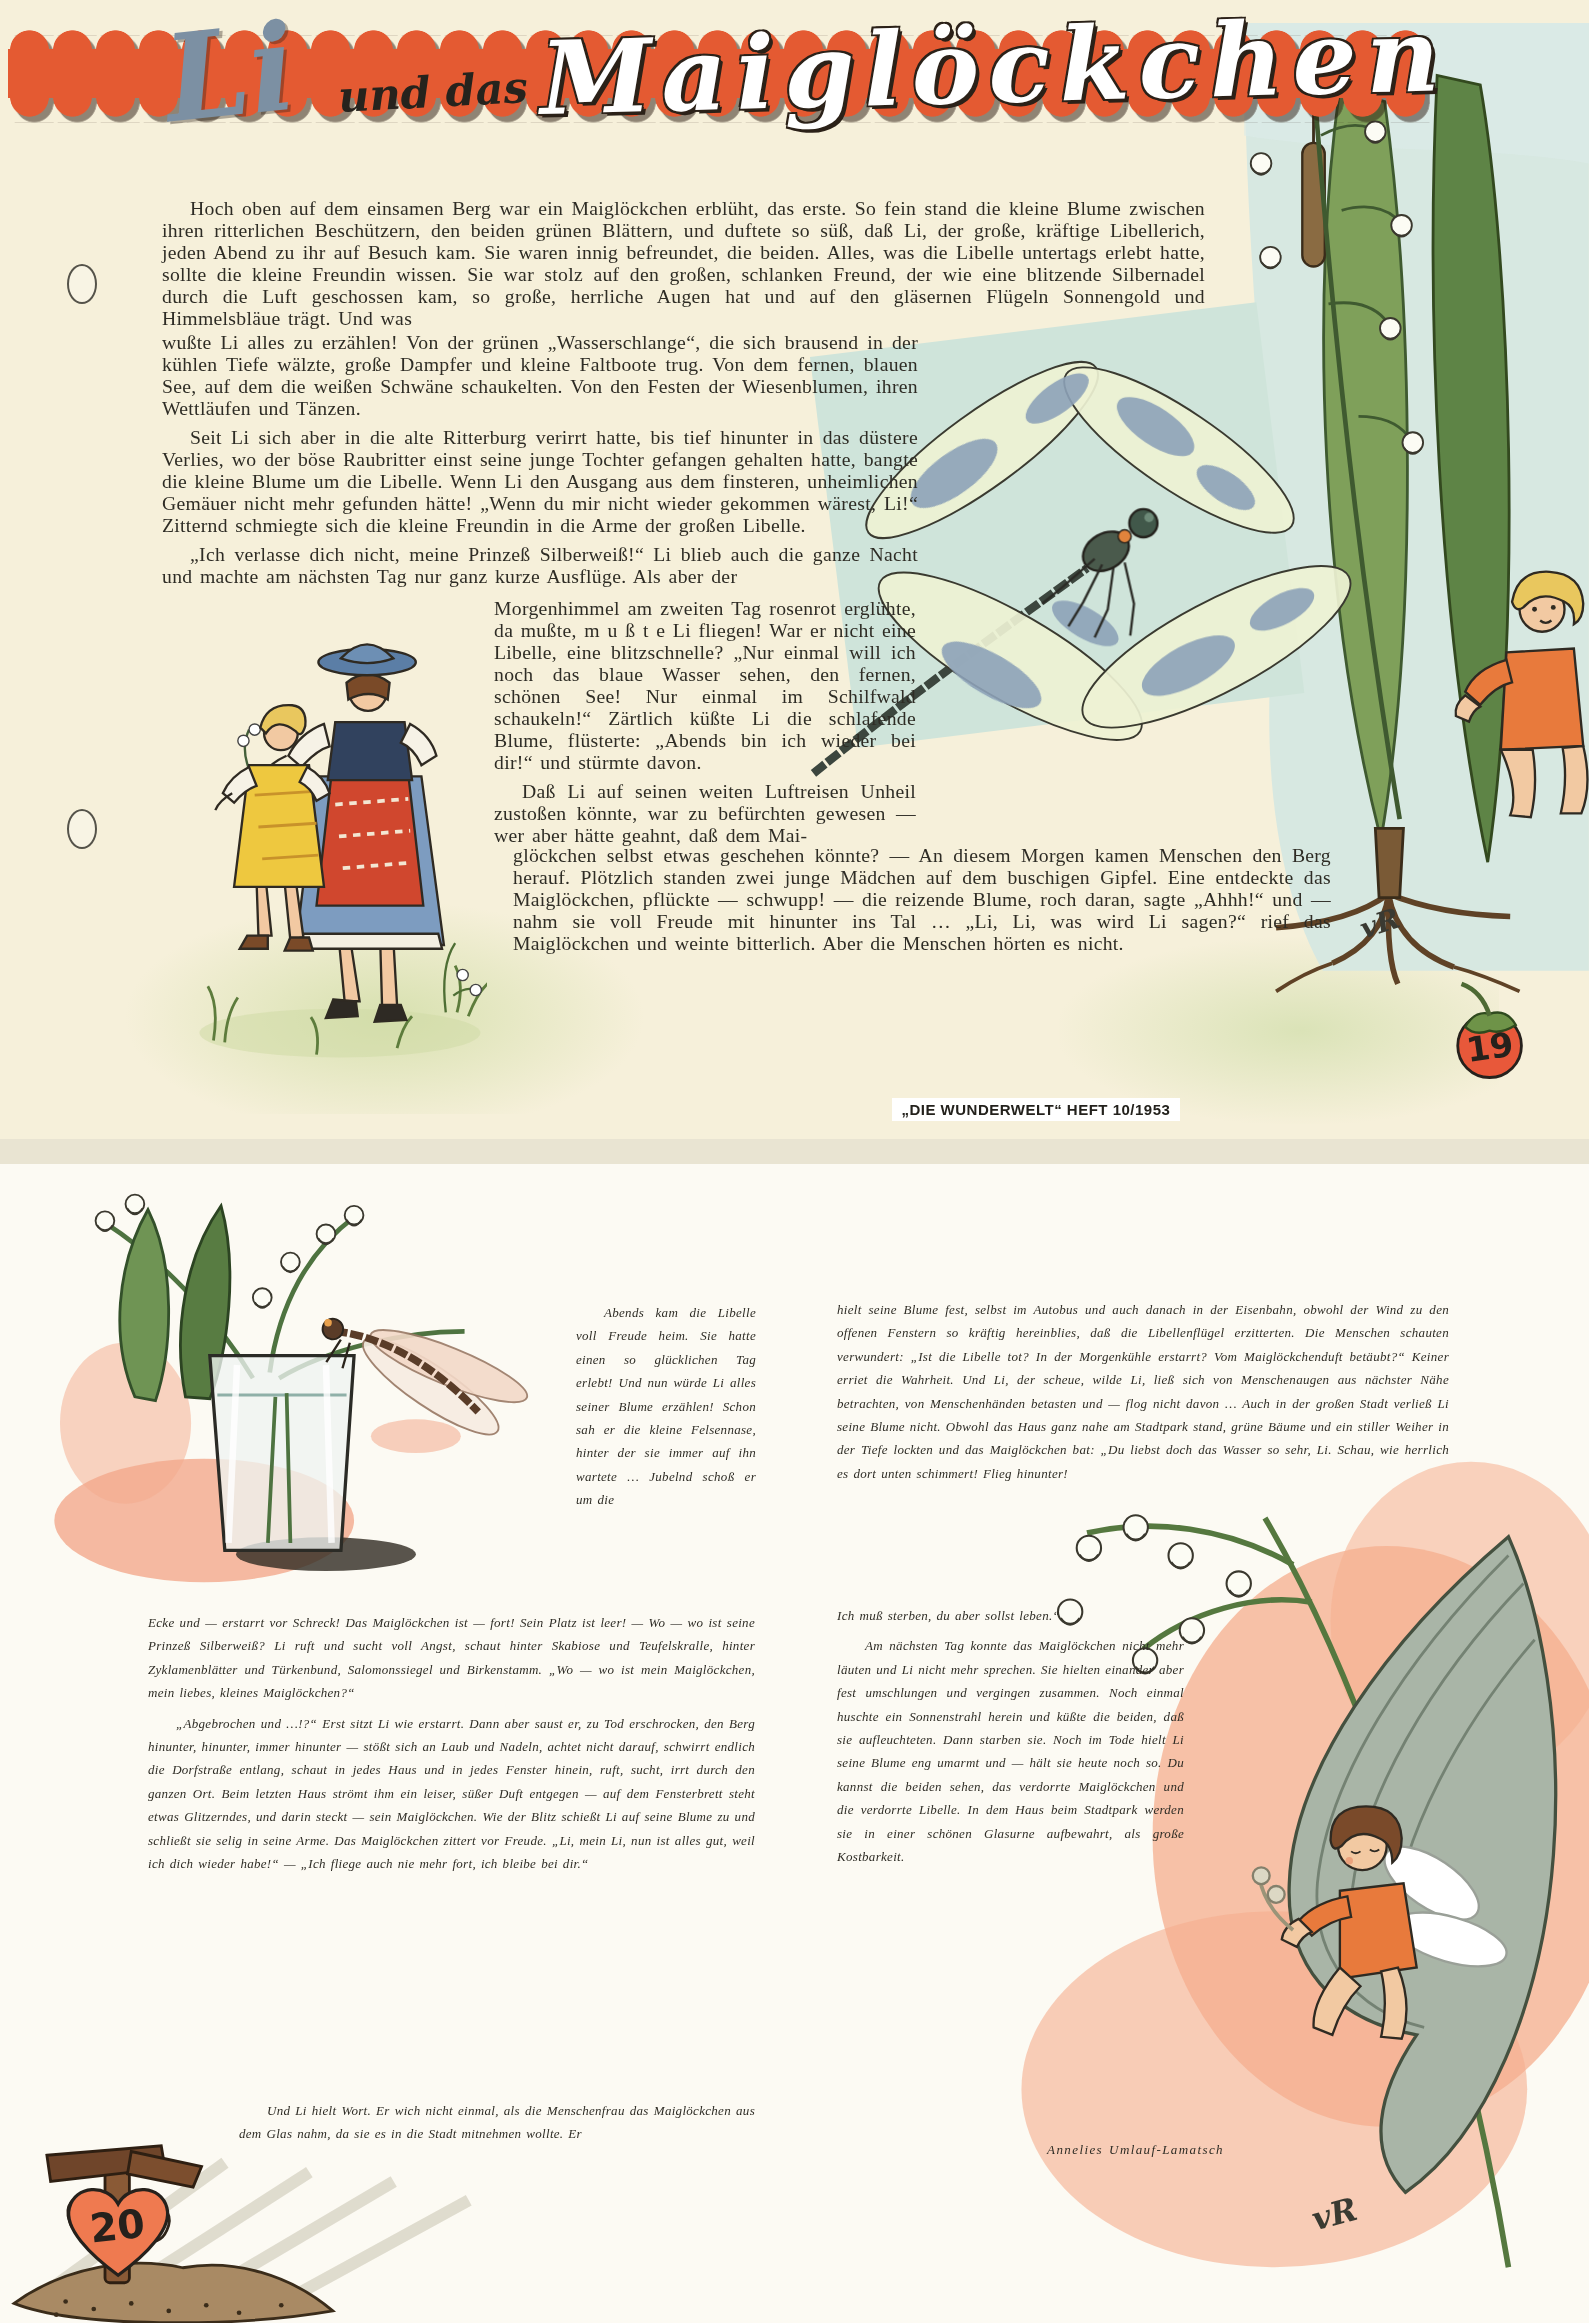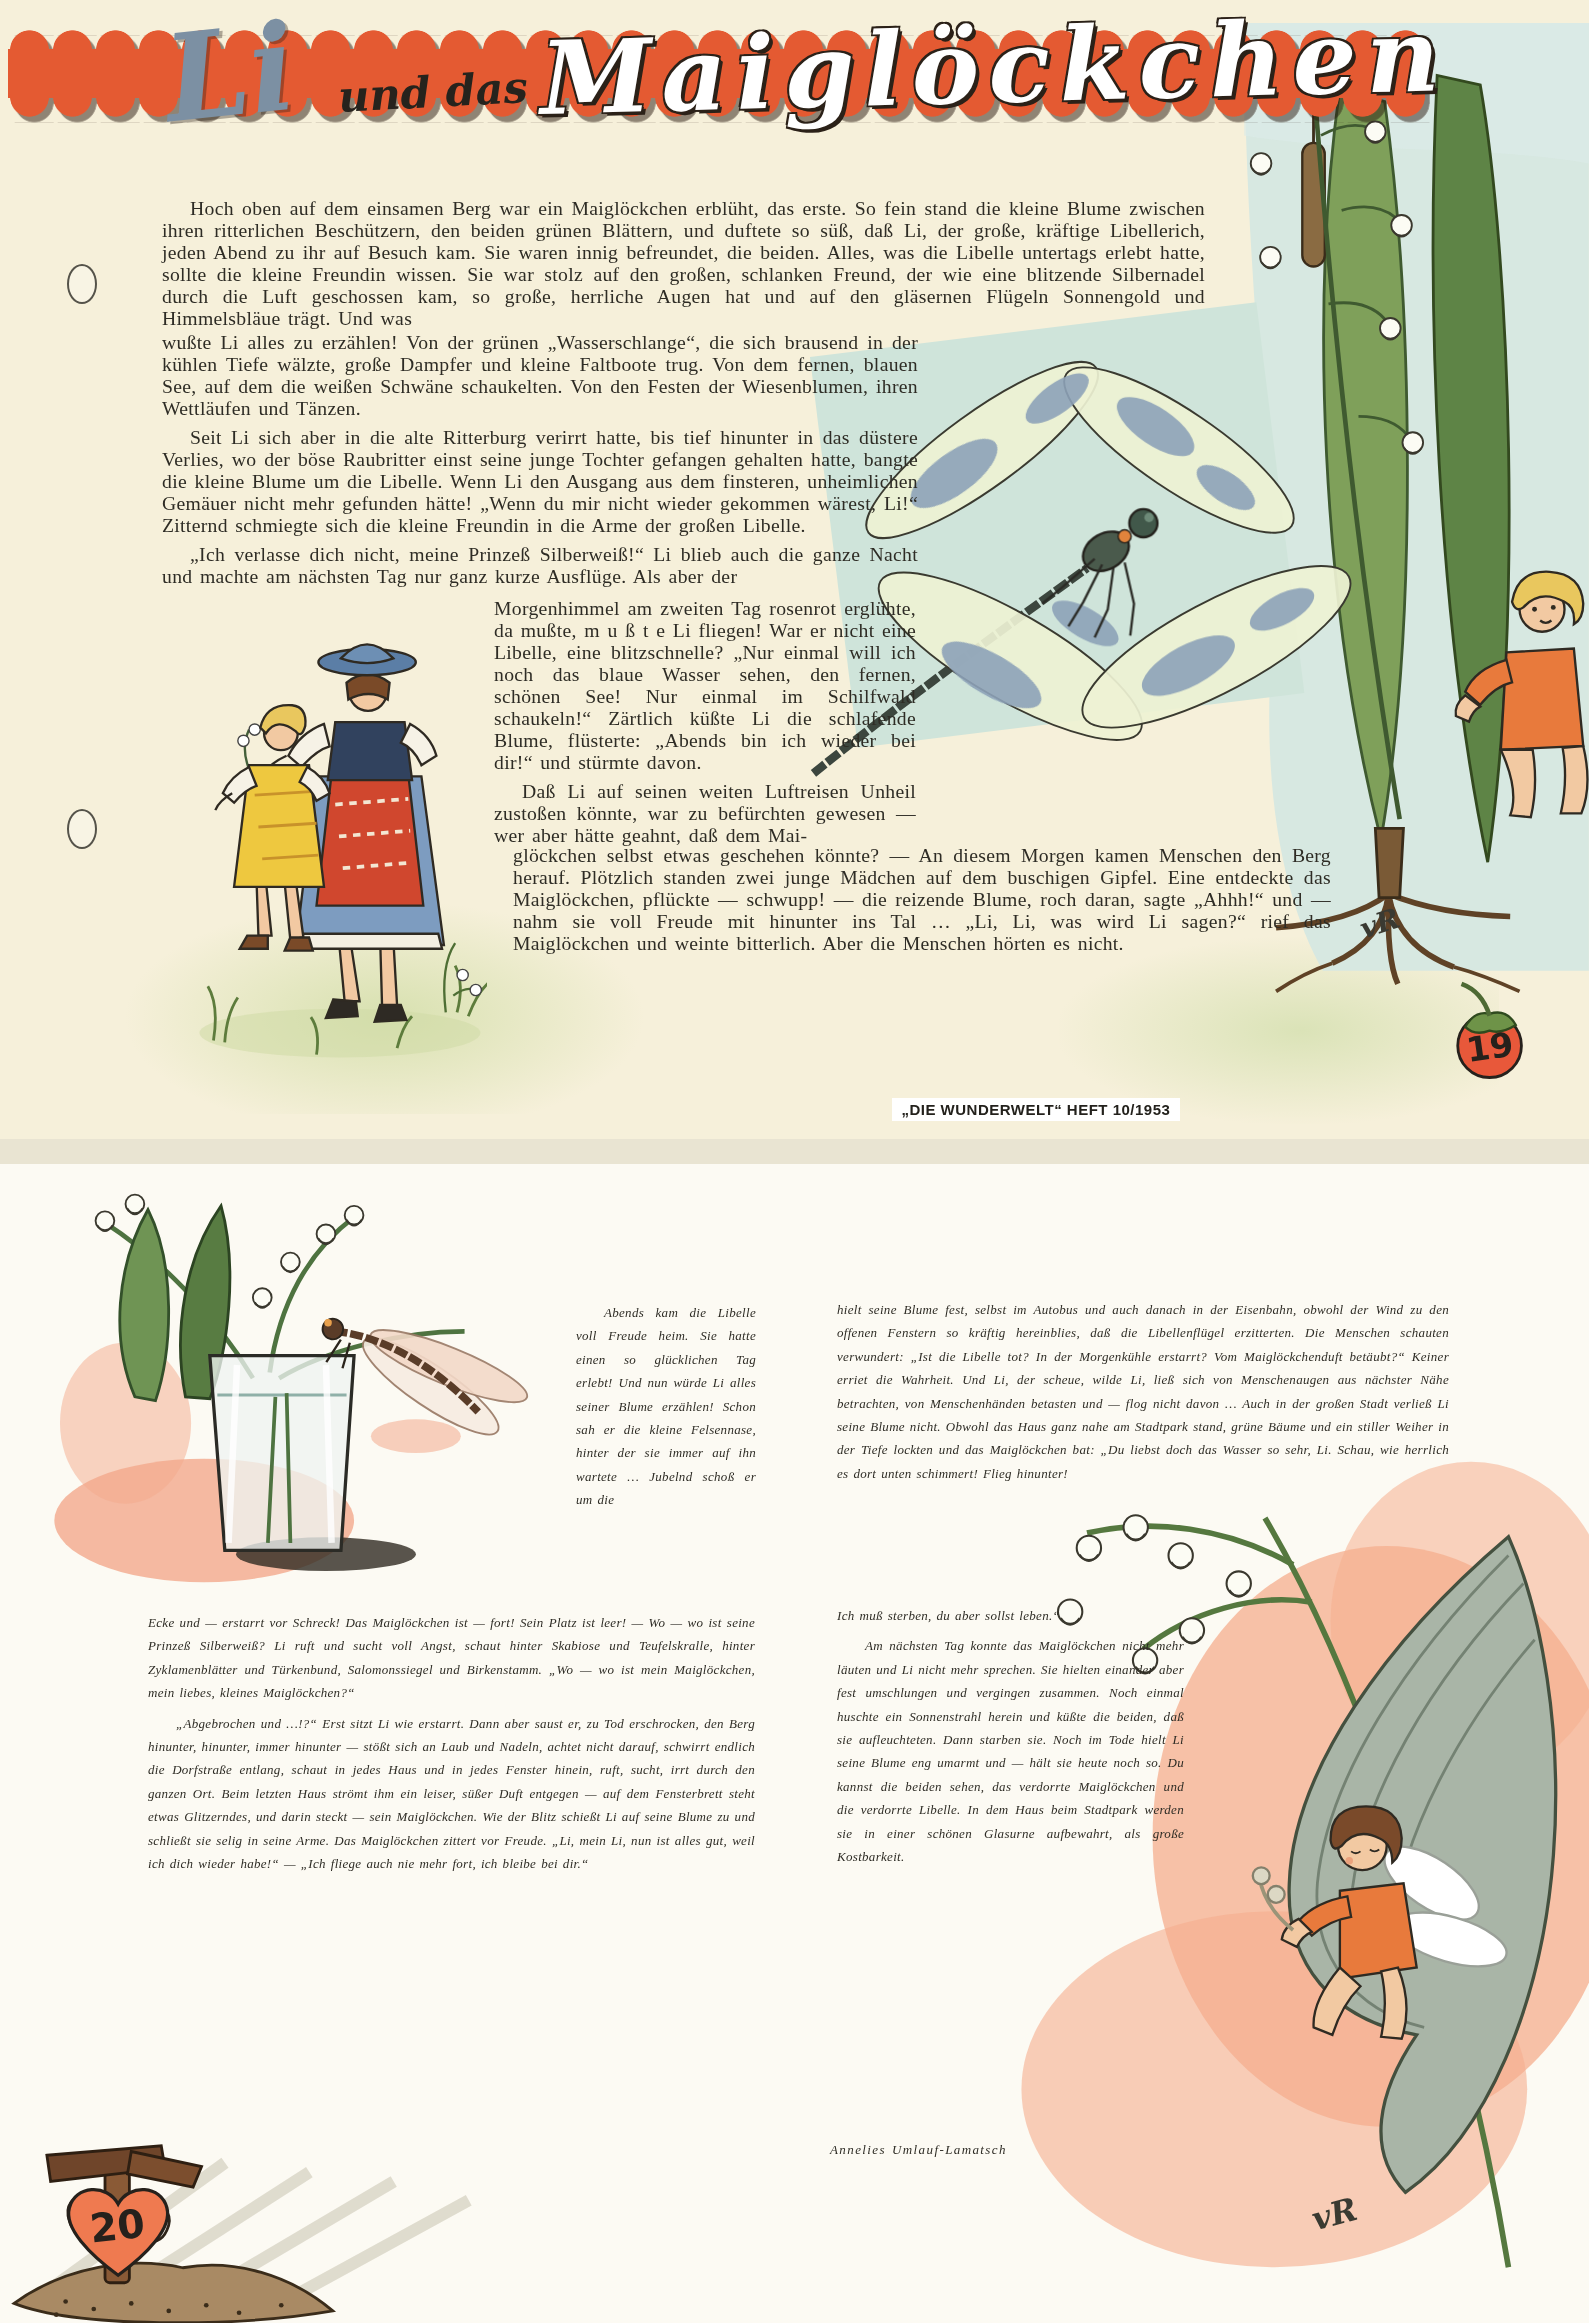--- a/index.html
+++ b/index.html
@@ -30,21 +30,21 @@
   #title-unddas{left:330px;top:39px;font-size:43px;color:#26231d;transform:rotate(-3deg);}
   #title-maigl{left:532px;top:-20.6px;font-size:101px;letter-spacing:9.4px;color:#ffffff;transform:rotate(-1.5deg);
     text-shadow:3.7px 3.7px 0 #2b2118,-1.9px -1.9px 0 #2b2118,1.9px -1.9px 0 #2b2118,-1.9px 1.9px 0 #2b2118,1.9px 1.9px 0 #2b2118;}
   .punch{position:absolute;width:26px;height:36px;border-radius:50%;
     background:#f8f4e4;border:2.8px solid #55534a;}
   .footer-badge{position:absolute;background:#ffffff;padding:2.8px 9.4px;white-space:nowrap;
     font-family:"Liberation Sans","DejaVu Sans",sans-serif;font-weight:700;color:#23211c;}
   #footer1{left:892px;top:1098px;font-size:15px;letter-spacing:0.5px;text-align:center;}
   .monogram{position:absolute;font-family:"DejaVu Serif",serif;font-style:italic;font-weight:bold;
     color:#3a3a32;}
-  #author{font-family:"Liberation Serif",serif;text-align:left;letter-spacing:1.4px;}
+  #author{font-family:"Liberation Serif",serif;text-align:right;letter-spacing:1.4px;}
 </style>
 </head>
 <body>
 
 <div id="canvas">
 
   <div class="page" id="page1">
 
     <div class="wash" style="left:122px;top:899px;width:525px;height:215px;
          background:radial-gradient(ellipse at 50% 55%, rgba(190,212,140,.55), rgba(190,212,140,0) 70%);"></div>
@@ -343,20 +343,23 @@
     </svg>
 
     <div class="txt p2" style="left:569px;top:130px;width:194px">
       <p class="ind">Abends kam die Libelle voll Freude heim. Sie hatte einen so glücklichen Tag erlebt! Und nun würde Li alles seiner Blume erzählen! Schon sah er die kleine Felsennase, hinter der sie immer auf ihn wartete … Jubelnd schoß er um die</p>
     </div>
 
     <div class="txt p2" style="left:141px;top:440px;width:621px">
       <p>Ecke und — erstarrt vor Schreck! Das Maiglöckchen ist — fort! Sein Platz ist leer! — Wo — wo ist seine Prinzeß Silberweiß? Li ruft und sucht voll Angst, schaut hinter Skabiose und Teufelskralle, hinter Zyklamenblätter und Türkenbund, Salomonssiegel und Birkenstamm. „Wo — wo ist mein Maiglöckchen, mein liebes, kleines Maiglöckchen?“</p>
       <p class="ind">„Abgebrochen und …!?“ Erst sitzt Li wie erstarrt. Dann aber saust er, zu Tod erschrocken, den Berg hinunter, hinunter, immer hinunter — stößt sich an Laub und Nadeln, achtet nicht darauf, schwirrt endlich die Dorfstraße entlang, schaut in jedes Haus und in jedes Fenster hinein, ruft, sucht, irrt durch den ganzen Ort. Beim letzten Haus strömt ihm ein leiser, süßer Duft entgegen — auf dem Fensterbrett steht etwas Glitzerndes, und darin steckt — sein Maiglöckchen. Wie der Blitz schießt Li auf seine Blume zu und schließt sie selig in seine Arme. Das Maiglöckchen zittert vor Freude. „Li, mein Li, nun ist alles gut, weil ich dich wieder habe!“ — „Ich fliege auch nie mehr fort, ich bleibe bei dir.“</p>
     </div>
+    <div class="txt p2" style="left:232px;top:928px;width:530px">
+      <p class="ind">Und Li hielt Wort. Er wich nicht einmal, als die Menschenfrau das Maiglöckchen aus dem Glas nahm, da sie es in die Stadt mitnehmen wollte. Er</p>
+    </div>
 
     <div class="txt p2" style="left:830px;top:127px;width:626px">
       <p>hielt seine Blume fest, selbst im Autobus und auch danach in der Eisenbahn, obwohl der Wind zu den offenen Fenstern so kräftig hereinblies, daß die Libellenflügel erzitterten. Die Menschen schauten verwundert: „Ist die Libelle tot? In der Morgenkühle erstarrt? Vom Maiglöckchenduft betäubt?“ Keiner erriet die Wahrheit. Und Li, der scheue, wilde Li, ließ sich von Menschenaugen aus nächster Nähe betrachten, von Menschenhänden betasten und — flog nicht davon … Auch in der großen Stadt verließ Li seine Blume nicht. Obwohl das Haus ganz nahe am Stadtpark stand, grüne Bäume und ein stiller Weiher in der Tiefe lockten und das Maiglöckchen bat: „Du liebst doch das Wasser so sehr, Li. Schau, wie herrlich es dort unten schimmert! Flieg hinunter!</p>
     </div>
     <div class="txt p2" style="left:830px;top:433px;width:361px">
       <p>Ich muß sterben, du aber sollst leben.“</p>
       <p class="ind">Am nächsten Tag konnte das Maiglöckchen nicht mehr läuten und Li nicht mehr sprechen. Sie hielten einander aber fest umschlungen und vergingen zusammen. Noch einmal huschte ein Sonnenstrahl herein und küßte die beiden, daß sie aufleuchteten. Dann starben sie. Noch im Tode hielt Li seine Blume eng umarmt und — hält sie heute noch so. Du kannst die beiden sehen, das verdorrte Maiglöckchen und die verdorrte Libelle. In dem Haus beim Stadtpark werden sie in einer schönen Glasurne aufbewahrt, als große Kostbarkeit.</p>
     </div>
 
     <div class="txt p2" id="author" style="left:830px;top:974px;width:394px">Annelies Umlauf-Lamatsch</div>

